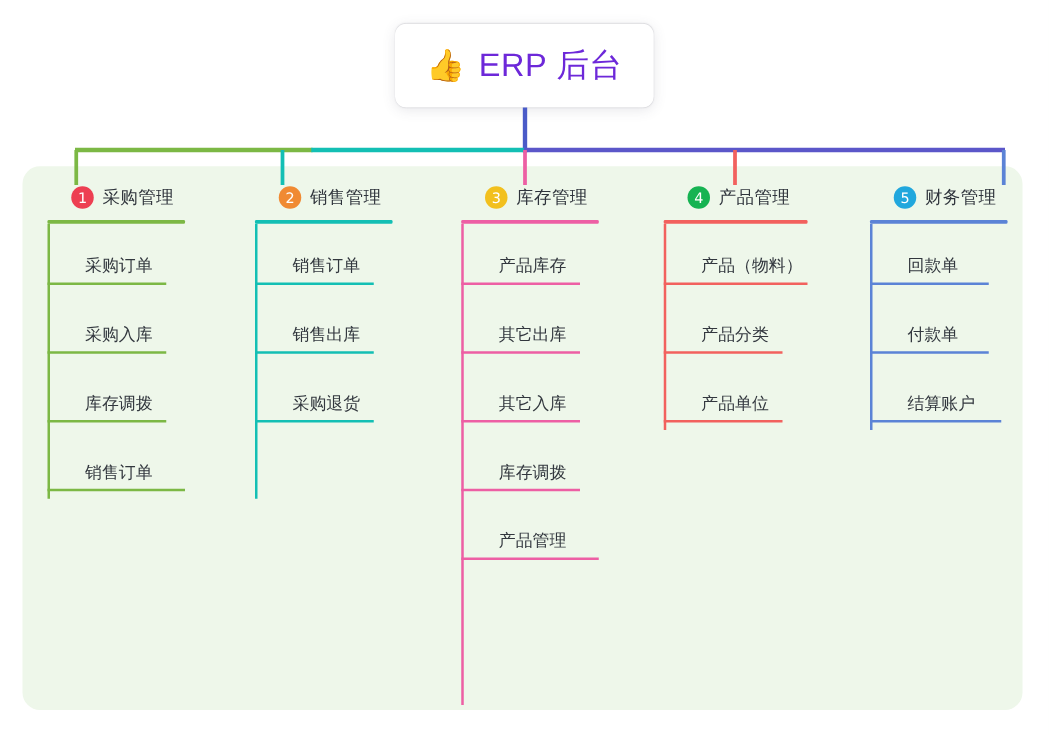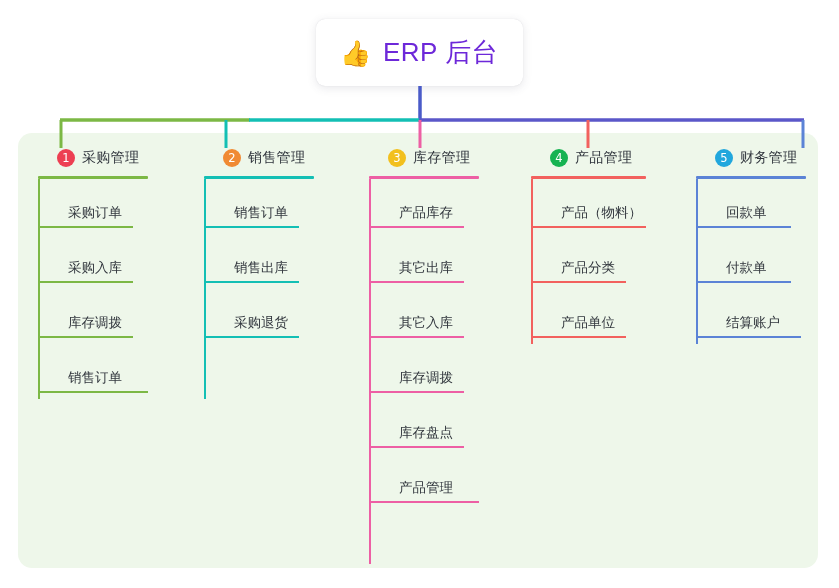--- a/index.html
+++ b/index.html
@@ -231,24 +231,20 @@
     </div>
     <div class="leaf">
       <span class="leaf-label">其它入库</span>
       <div class="leaf-rule" style="width: 95px; background-color: rgb(237, 95, 164);"></div>
     </div>
     <div class="leaf">
       <span class="leaf-label">库存调拨</span>
       <div class="leaf-rule" style="width: 95px; background-color: rgb(237, 95, 164);"></div>
     </div>
     <div class="leaf">
-      <span class="leaf-label">库存盘点</span>
-      <div class="leaf-rule" style="width: 95px; background-color: rgb(237, 95, 164);"></div>
-    </div>
-    <div class="leaf">
       <span class="leaf-label">产品管理</span>
       <div class="leaf-rule" style="width: 110px; background-color: rgb(237, 95, 164);"></div>
     </div>
   </div>
 </div>
 
 <div class="column" id="column-4" style="left:531px; width:160px;">
   <div class="col-header">
     <span class="badge" style="background-color: rgb(22, 179, 82);">4</span>
     <span class="col-title">产品管理</span>

